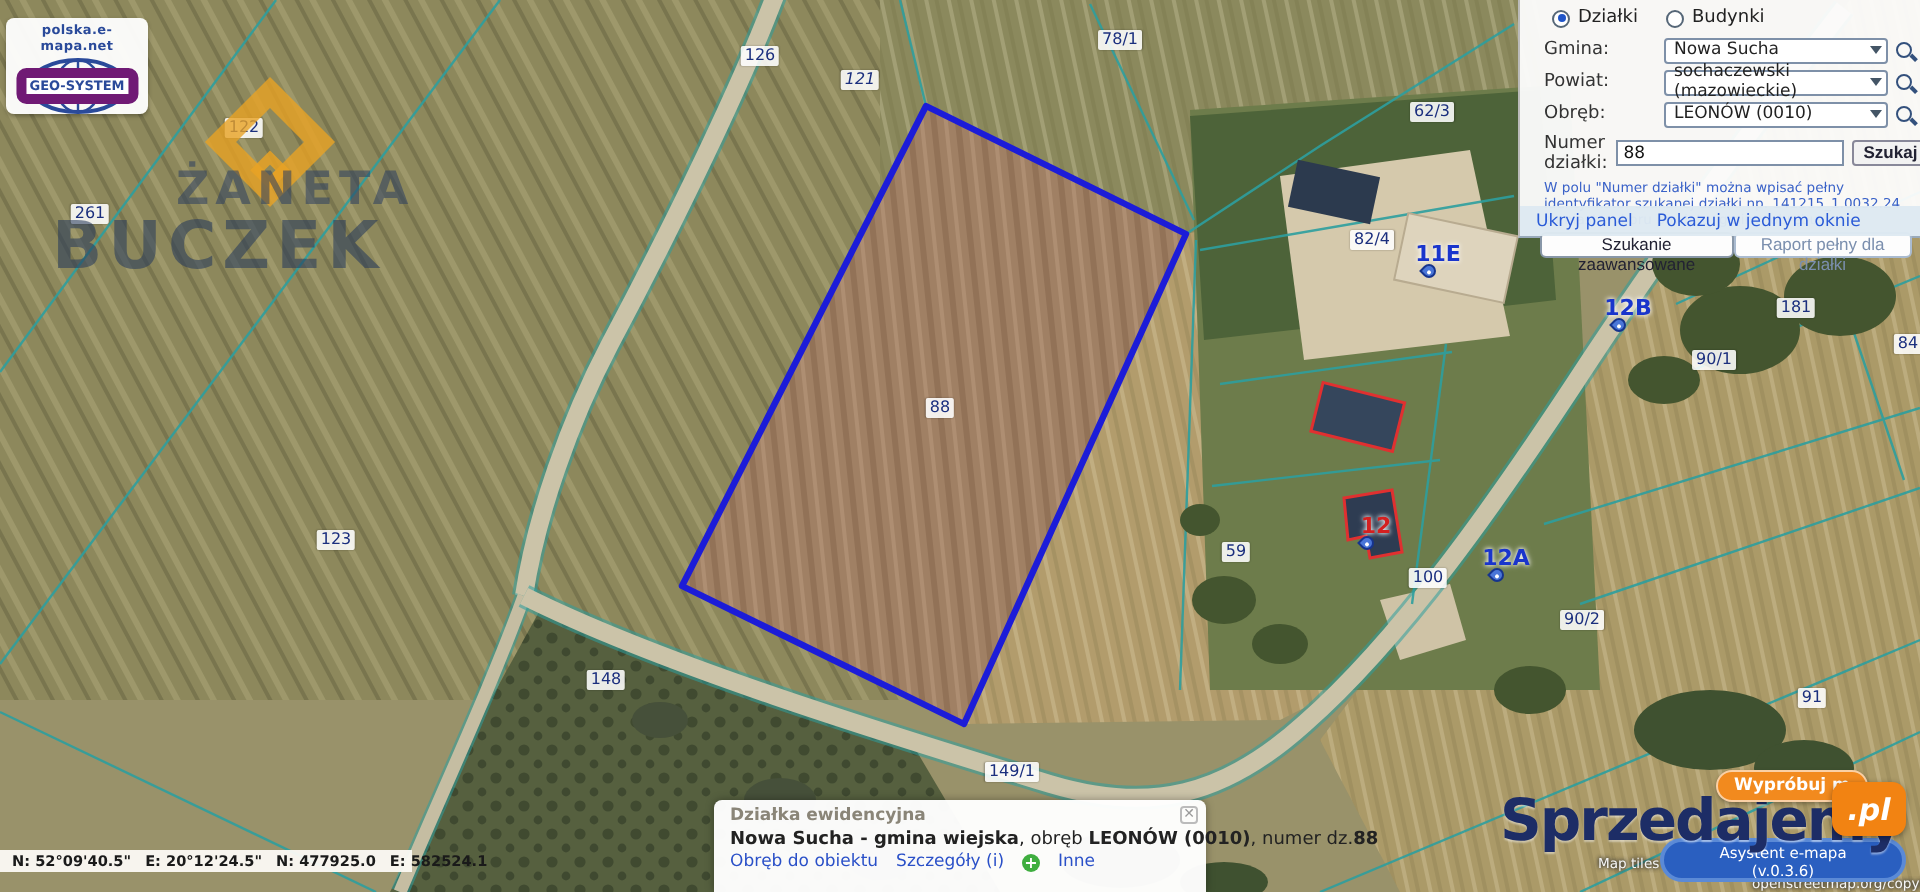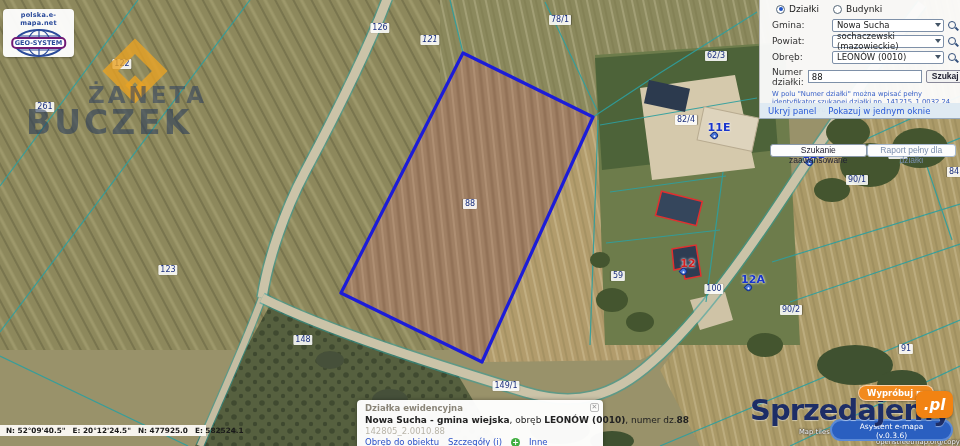--- a/index.html
+++ b/index.html
@@ -28,21 +28,21 @@
   .wm-diamond-in{position:absolute;left:15px;top:15px;width:14px;height:14px;
     border:5px solid rgba(232,162,36,.85);}
 
   
   .logo-box{position:absolute;left:3px;top:9px;width:71px;height:48px;z-index:5;
     background:rgba(255,255,255,.95);border-radius:4px;text-align:center;padding-top:2px;
     box-shadow:0 1px 2px rgba(0,0,0,.3);}
   .logo-site{font-size:6.5px;font-weight:bold;color:#2a4a9a;letter-spacing:.2px;}
   .logo-globe{position:relative;width:56px;height:30px;margin:1px auto 0;}
   .logo-geo{position:absolute;left:50%;top:50%;transform:translate(-50%,-50%);
-    background:#fff;border:2px solid #701a75;border-radius:5px;color:#2a4a9a;
+    background:#fff;border:5px solid #701a75;border-radius:5px;color:#2a4a9a;
     font-size:6.5px;font-weight:bold;padding:0 2px;white-space:nowrap;}
 
   
   .panel{position:absolute;right:0;top:0;width:201px;height:119px;z-index:10;
     background:rgba(253,253,253,.95);border-left:1px solid #bbb;border-bottom:1px solid #9ab;
     font-size:9px;color:#222;}
   .radio-row{display:flex;align-items:center;gap:14px;padding:4px 0 3px 16px;}
   .radio{display:flex;align-items:center;gap:4px;}
   .rdot{width:9px;height:9px;border:1px solid #567;border-radius:50%;background:#fff;position:relative;}
   .rdot.on:after{content:"";position:absolute;left:1.5px;top:1.5px;width:4px;height:4px;border-radius:50%;background:#1f54c8;}
@@ -51,21 +51,21 @@
   .sel{flex:0 0 112px;display:flex;align-items:center;justify-content:space-between;
     background:#fff;border:1px solid #7e90a8;border-radius:2px;height:13px;padding:0 2px 0 4px;font-size:8.5px;}
   .caret{width:0;height:0;border-left:3.5px solid transparent;border-right:3.5px solid transparent;border-top:4px solid #456;}
   .mag{position:relative;width:8px;height:8px;border:1.5px solid #33507c;border-radius:50%;flex:0 0 auto;}
   .mag:after{content:"";position:absolute;left:6px;top:6px;width:4px;height:1.5px;background:#33507c;transform:rotate(45deg);}
   .inp{flex:0 0 64px;background:#fff;border:1px solid #7e90a8;height:13px;font-size:8.5px;
     padding:0 3px;font-family:inherit;color:#111;}
   .btn-szukaj{height:13px;font-size:8.5px;font-weight:bold;color:#223;background:#f2f2f2;
     border:1px solid #889;border-radius:2px;padding:0 5px;line-height:11px;}
   .hint{padding:2px 6px 1px 12px;font-size:6.8px;line-height:8px;color:#3a62c8;}
-  .btn-row{display:flex;gap:0;padding:1px 4px 0 10px;margin-top:28px;}
+  .btn-row{display:flex;gap:0;padding:1px 4px 0 10px;}
   .btn-adv{height:13px;font-size:8.5px;color:#223;background:#fdfdfd;border:1px solid #8897a8;border-radius:3px;padding:0 5px;}
   .btn-rep{height:13px;font-size:8.5px;color:#7b8fae;background:#fdfdfd;border:1px solid #aabbd0;border-radius:3px;padding:0 5px;}
   .panel-foot{position:absolute;left:0;bottom:0;width:100%;height:15px;background:rgba(222,233,242,.97);
     display:flex;align-items:center;gap:12px;padding-left:8px;font-size:8.5px;}
   .plink{color:#2a5bd7;}
 
   
   .coord-bar{position:absolute;left:0;bottom:0;width:206px;height:21px;z-index:10;font-size:7px;color:#222;}
   .coord-top{height:10px;background:rgba(236,232,220,.93);position:relative;}
   .scalebar{position:absolute;left:8px;top:4px;width:102px;height:5px;
@@ -336,21 +336,20 @@
       <span>E: 582524.1</span>
     </div>
   </div>
 
   <div class="info-panel">
     <div class="info-title">Działka ewidencyjna</div>
     <div class="info-close">✕</div>
     <div class="info-line">
       <span class="b">Nowa Sucha - gmina wiejska</span><span>, obręb </span><span class="b">LEONÓW (0010)</span><span>, numer dz.</span><span class="b">88</span>
     </div>
-    <div class="info-id">142805_2.0010.88</div>
     <div class="info-links">
       <span class="ilink">Obręb do obiektu</span>
       <span class="ilink">Szczegóły (i)</span>
       <span class="plus-ico"></span>
       <span class="ilink">Inne</span>
     </div>
   </div>
 
   <div class="osm-attr1">Map tiles</div>
   <div class="osm-attr2">openstreetmap.org/copyright</div>

